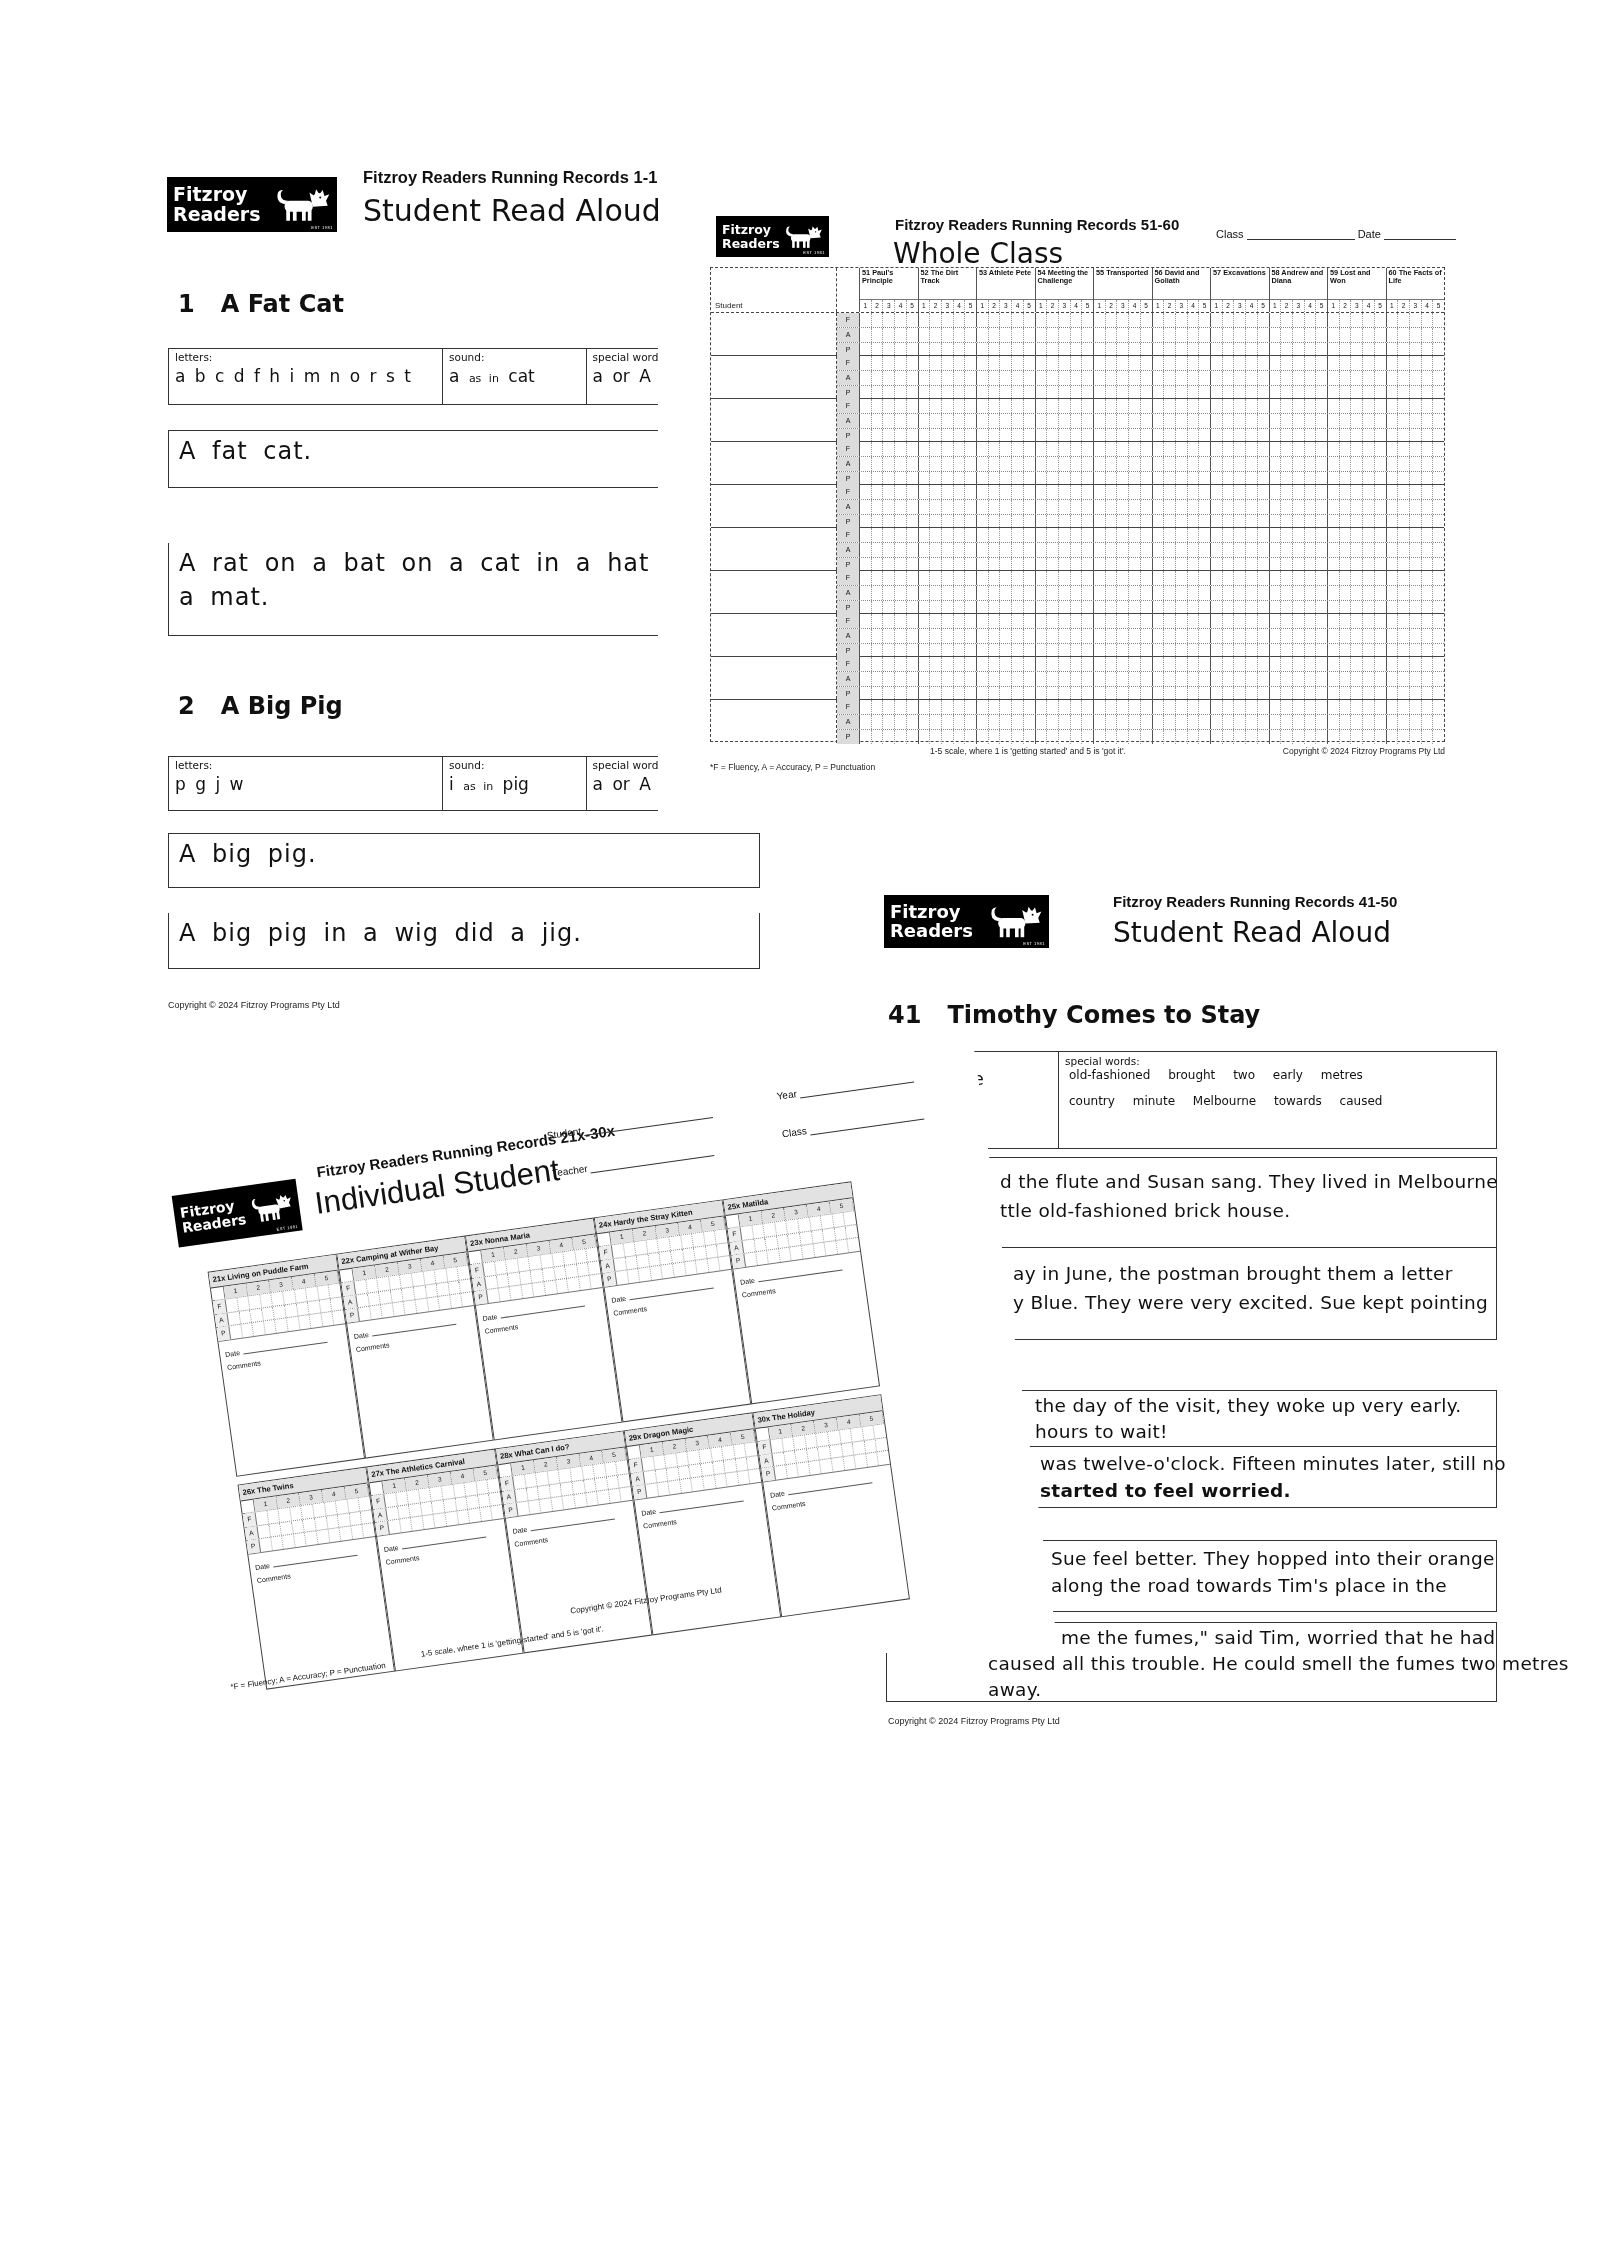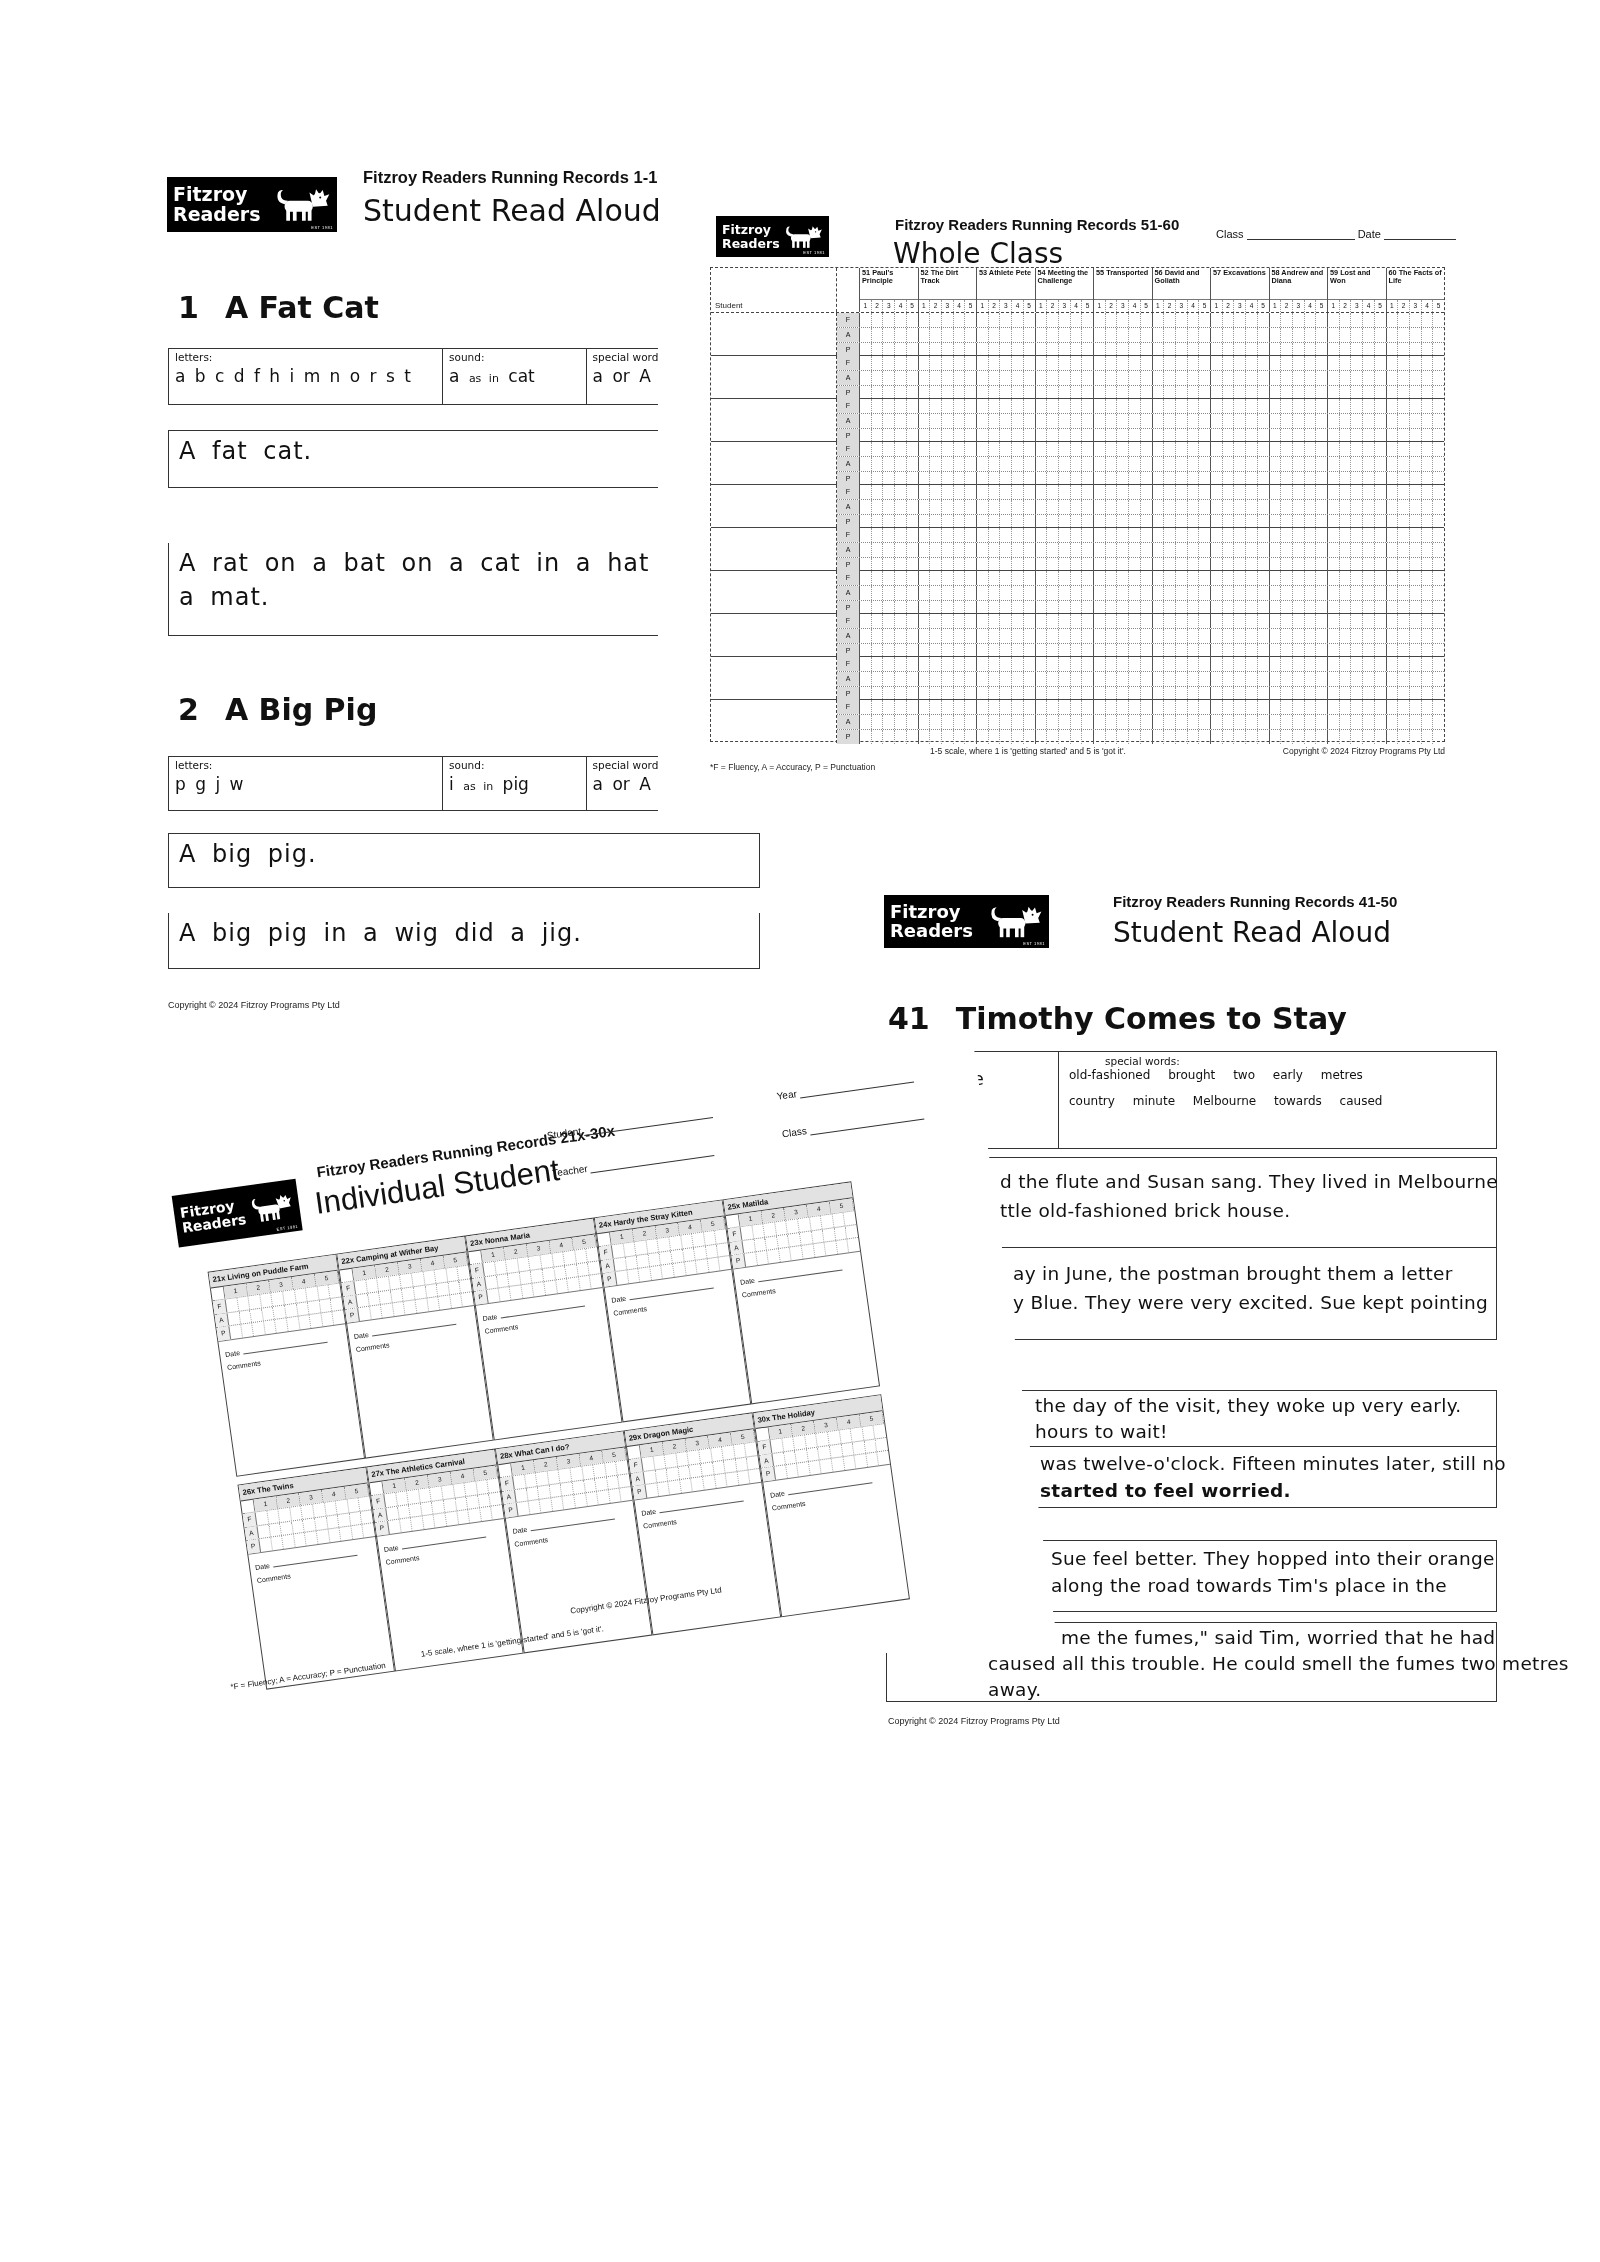--- a/index.html
+++ b/index.html
@@ -16,21 +16,21 @@
   .logo .est{position:absolute;right:4px;bottom:2px;font-size:4px;color:#fff;letter-spacing:.5px;}
   .logo{position:absolute;}
   .logo svg{display:block;}
 
   
   #p1{left:160px;top:105px;width:600px;height:910px;z-index:1;background:transparent;}
   #p1 .logo{left:7px;top:72px;width:170px;height:55px;}
   #p1 .logo-text{font-size:19px;}
   .p1-header{left:203px;top:63px;font-size:16.5px;font-weight:bold;}
   .p1-title{left:203px;top:88px;font-size:30px;font-family:"DejaVu Sans",sans-serif;}
-  .sec-head{font-family:"DejaVu Sans",sans-serif;font-size:30px;font-weight:bold;}
+  .sec-head{font-family:"DejaVu Sans",sans-serif;font-size:24px;font-weight:bold;}
   .sec-head .num{margin-right:26px;}
   #p1 .sec1{left:18px;top:185px;}
   #p1 .sec2{left:18px;top:587px;}
   .ltable{border:1.5px solid #333;display:flex;box-sizing:border-box;background:#fff;}
   #p1 .t1{left:8px;top:243px;width:592px;height:57px;}
   #p1 .t2{left:8px;top:651px;width:592px;height:55px;}
   .lt-col{border-right:1.5px solid #333;box-sizing:border-box;padding:2px 6px;}
   .lt-col:last-child{border-right:none;}
   .lt-c1{width:275px;} .lt-c2{width:144px;} .lt-c3{width:173px;}
   .lt-label{font-family:"DejaVu Sans",sans-serif;font-size:10.5px;}
@@ -94,21 +94,21 @@
 
   
   #p3{left:872px;top:858px;width:630px;height:900px;z-index:3;}
   #p3 .logo{left:12px;top:37px;width:165px;height:53px;}
   #p3 .logo-text{font-size:18px;}
   .p3-header{left:241px;top:35px;font-size:15px;font-weight:bold;}
   .p3-title{left:241px;top:58px;font-size:28px;font-family:"DejaVu Sans",sans-serif;}
   #p3 .sec41{left:16px;top:143px;}
   .sounds-box{left:14px;top:193px;width:611px;height:98px;border:1.5px solid #333;box-sizing:border-box;}
   .sounds-div{position:absolute;left:171px;top:0;bottom:0;width:0;border-left:1.5px solid #333;}
-  .sw-label{font-family:"DejaVu Sans",sans-serif;font-size:10.5px;margin-left:40px;}
+  .sw-label{font-family:"DejaVu Sans",sans-serif;font-size:10.5px;}
   .p3read{font-family:"DejaVu Sans",sans-serif;font-size:18.5px;letter-spacing:.3px;white-space:nowrap;}
   .sw-words{font-family:"DejaVu Sans",sans-serif;font-size:12px;word-spacing:14px;white-space:nowrap;text-align:right;}
   .parabox{border:1.5px solid #333;box-sizing:border-box;position:absolute;left:14px;width:611px;background:transparent;}
   #p3 .pb1{top:299px;height:91px;}
   #p3 .pb2{top:390px;height:92px;border-top:none;}
   #p3 .pb3{top:532px;height:57px;}
   #p3 .pb4{top:589px;height:61px;border-top:none;}
   #p3 .pb5{top:682px;height:72px;}
   #p3 .pb6{top:764px;height:80px;}
   #p3 .copyright{left:16px;top:858px;}

